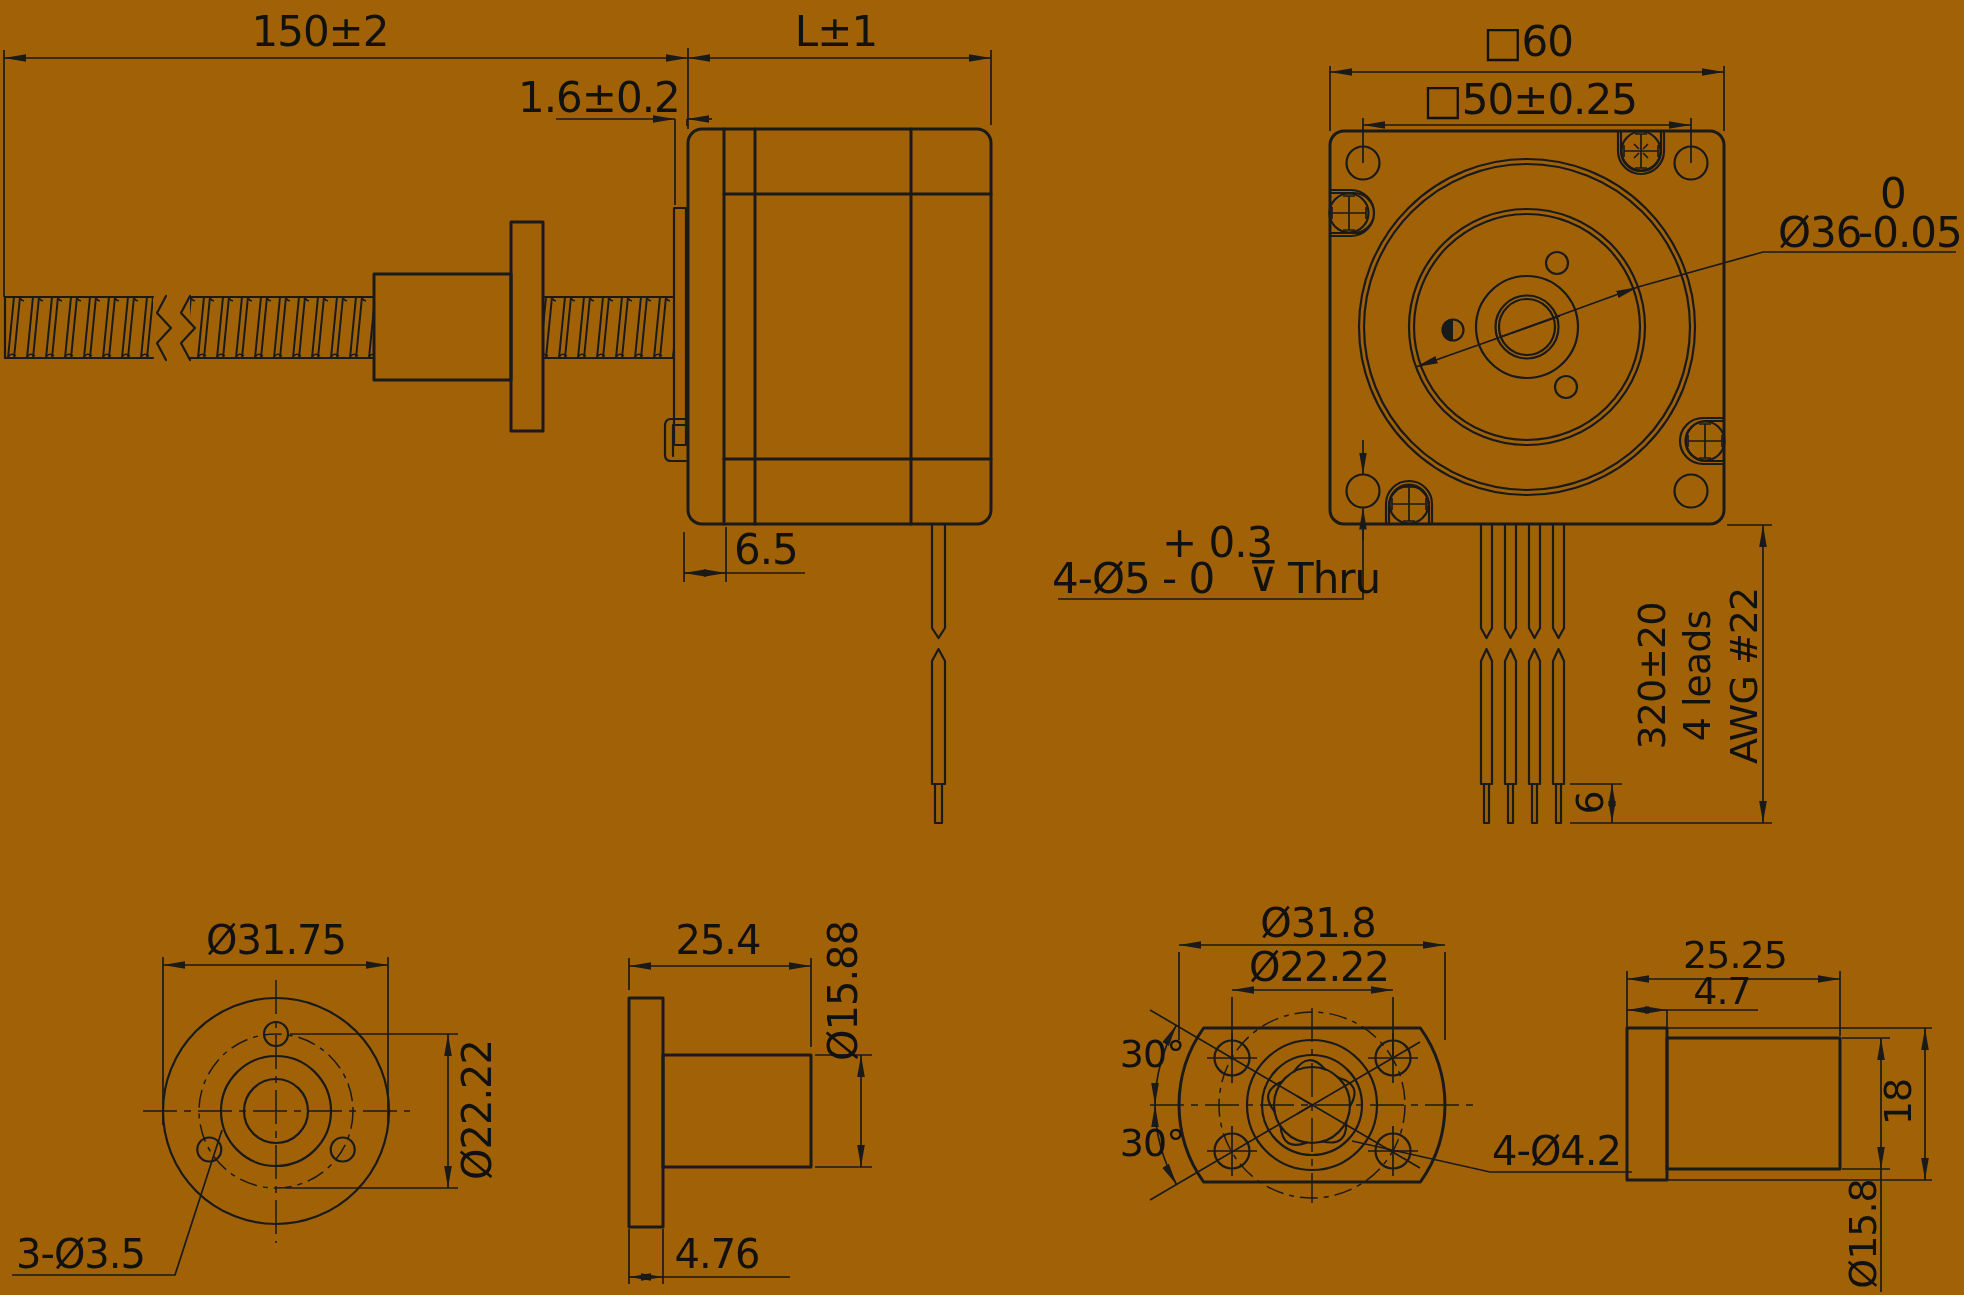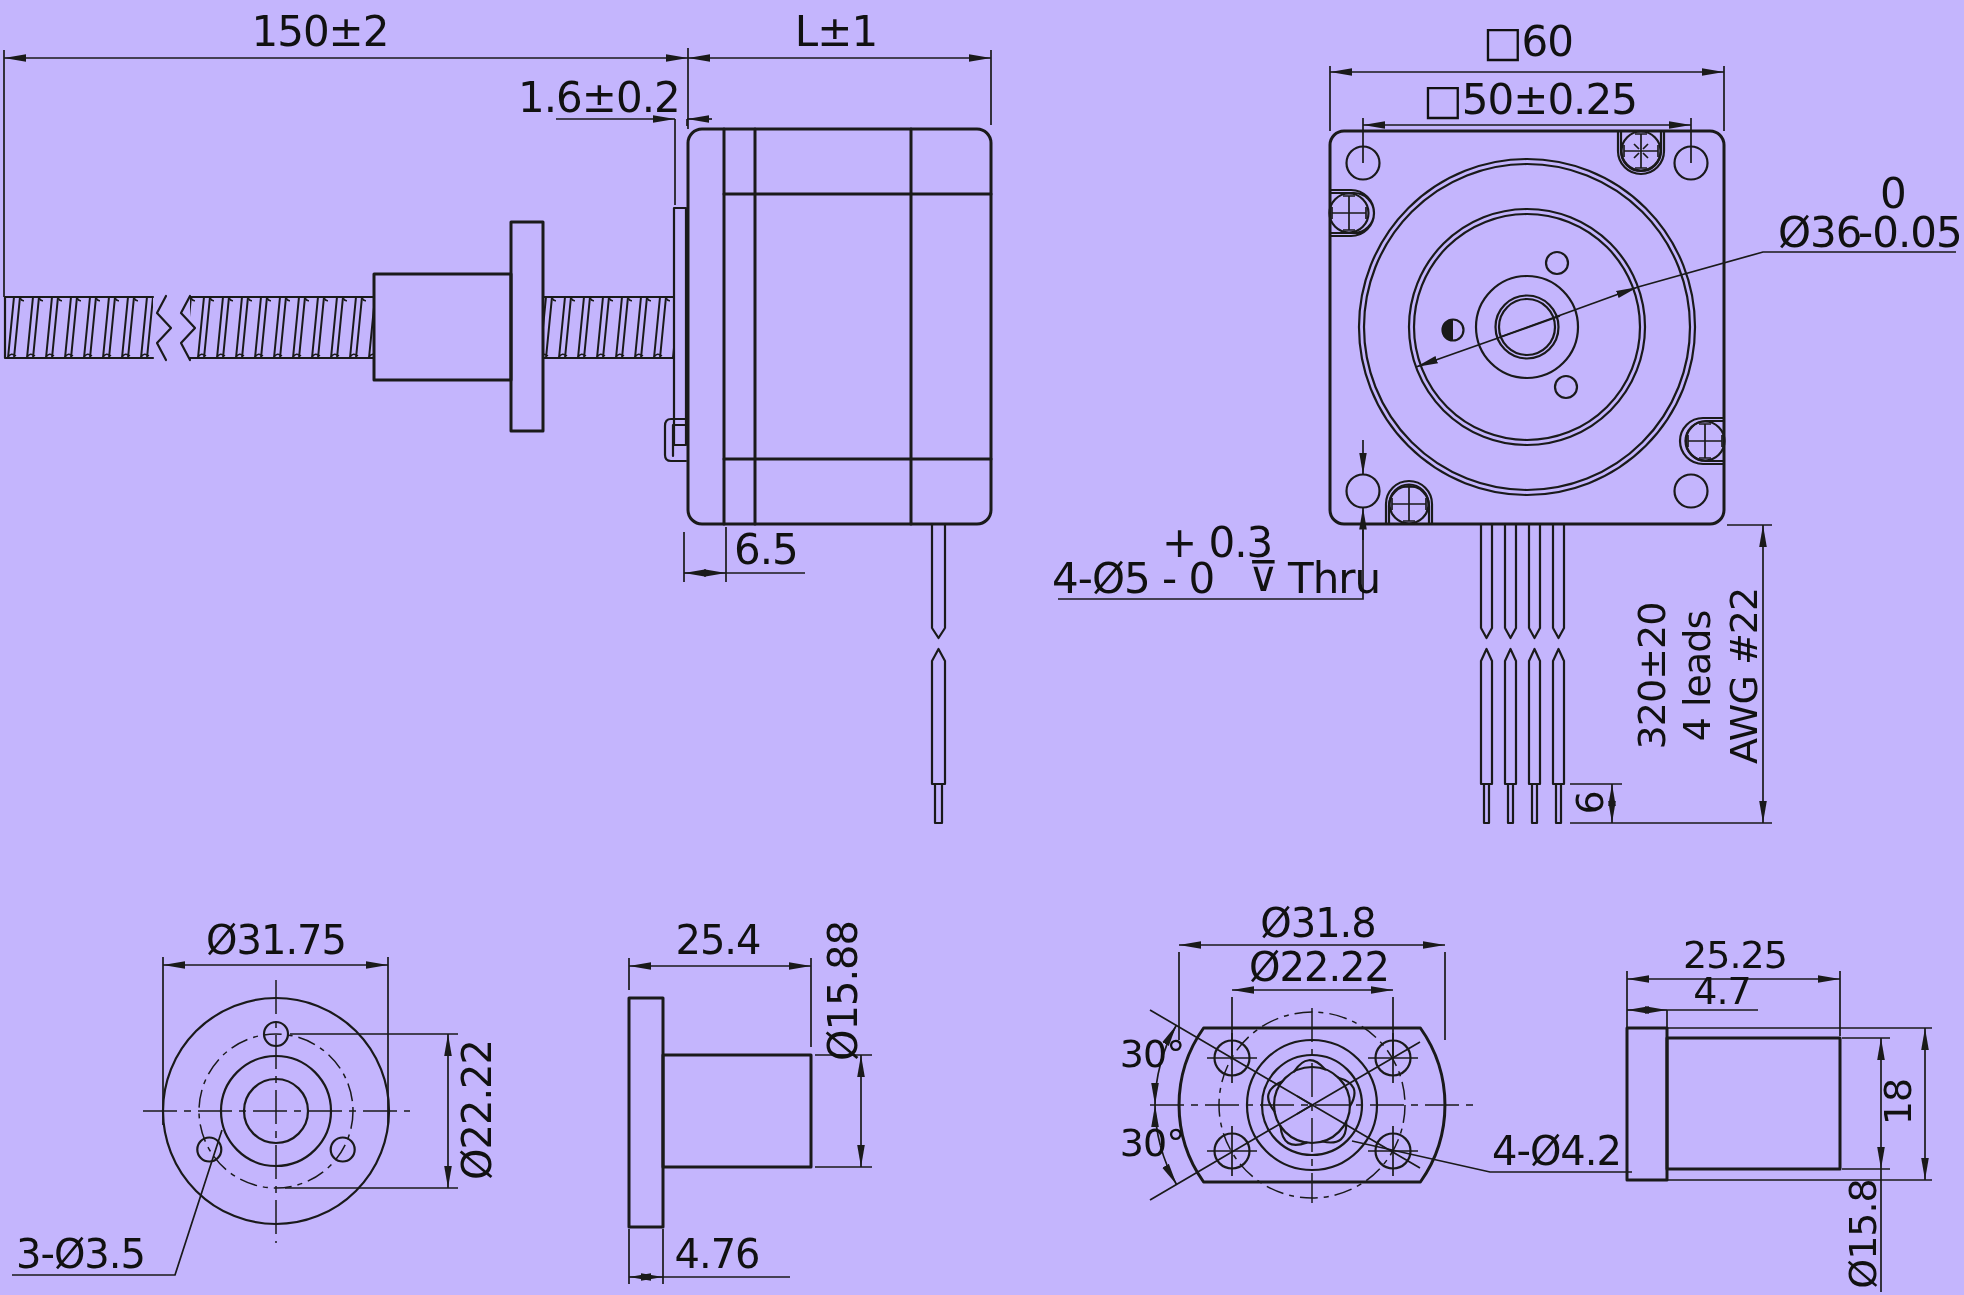--- a/index.html
+++ b/index.html
@@ -1,16 +1,16 @@
 <!DOCTYPE html>
 <html><head>
 <meta charset="utf-8">
 <style>
   html,body{margin:0;padding:0;background:#ffffff;}
-  .stage{width:1964px;height:1295px;background:#c4b5fd;position:relative;font-family:"DejaVu Sans",sans-serif;}
+  .stage{width:1964px;height:1295px;background:#a16207;position:relative;font-family:"DejaVu Sans",sans-serif;}
   svg{display:block;}
   .o3{fill:none;stroke:#1a1a1a;stroke-width:3;stroke-linejoin:round;stroke-linecap:round;}
   .o2{fill:none;stroke:#1a1a1a;stroke-width:2.2;stroke-linejoin:round;stroke-linecap:round;}
   .d{fill:none;stroke:#1a1a1a;stroke-width:1.7;}
   .cl{fill:none;stroke:#1a1a1a;stroke-width:1.5;stroke-dasharray:34 7 7 7;}
   .bc{fill:none;stroke:#1a1a1a;stroke-width:1.5;stroke-dasharray:18 6 5 6;}
   .t{font-family:"DejaVu Sans",sans-serif;font-size:42px;fill:#111;letter-spacing:-1px;}
   .t40{font-size:40px;}
   .t38{font-size:38px;}
   .mid{text-anchor:middle;}

